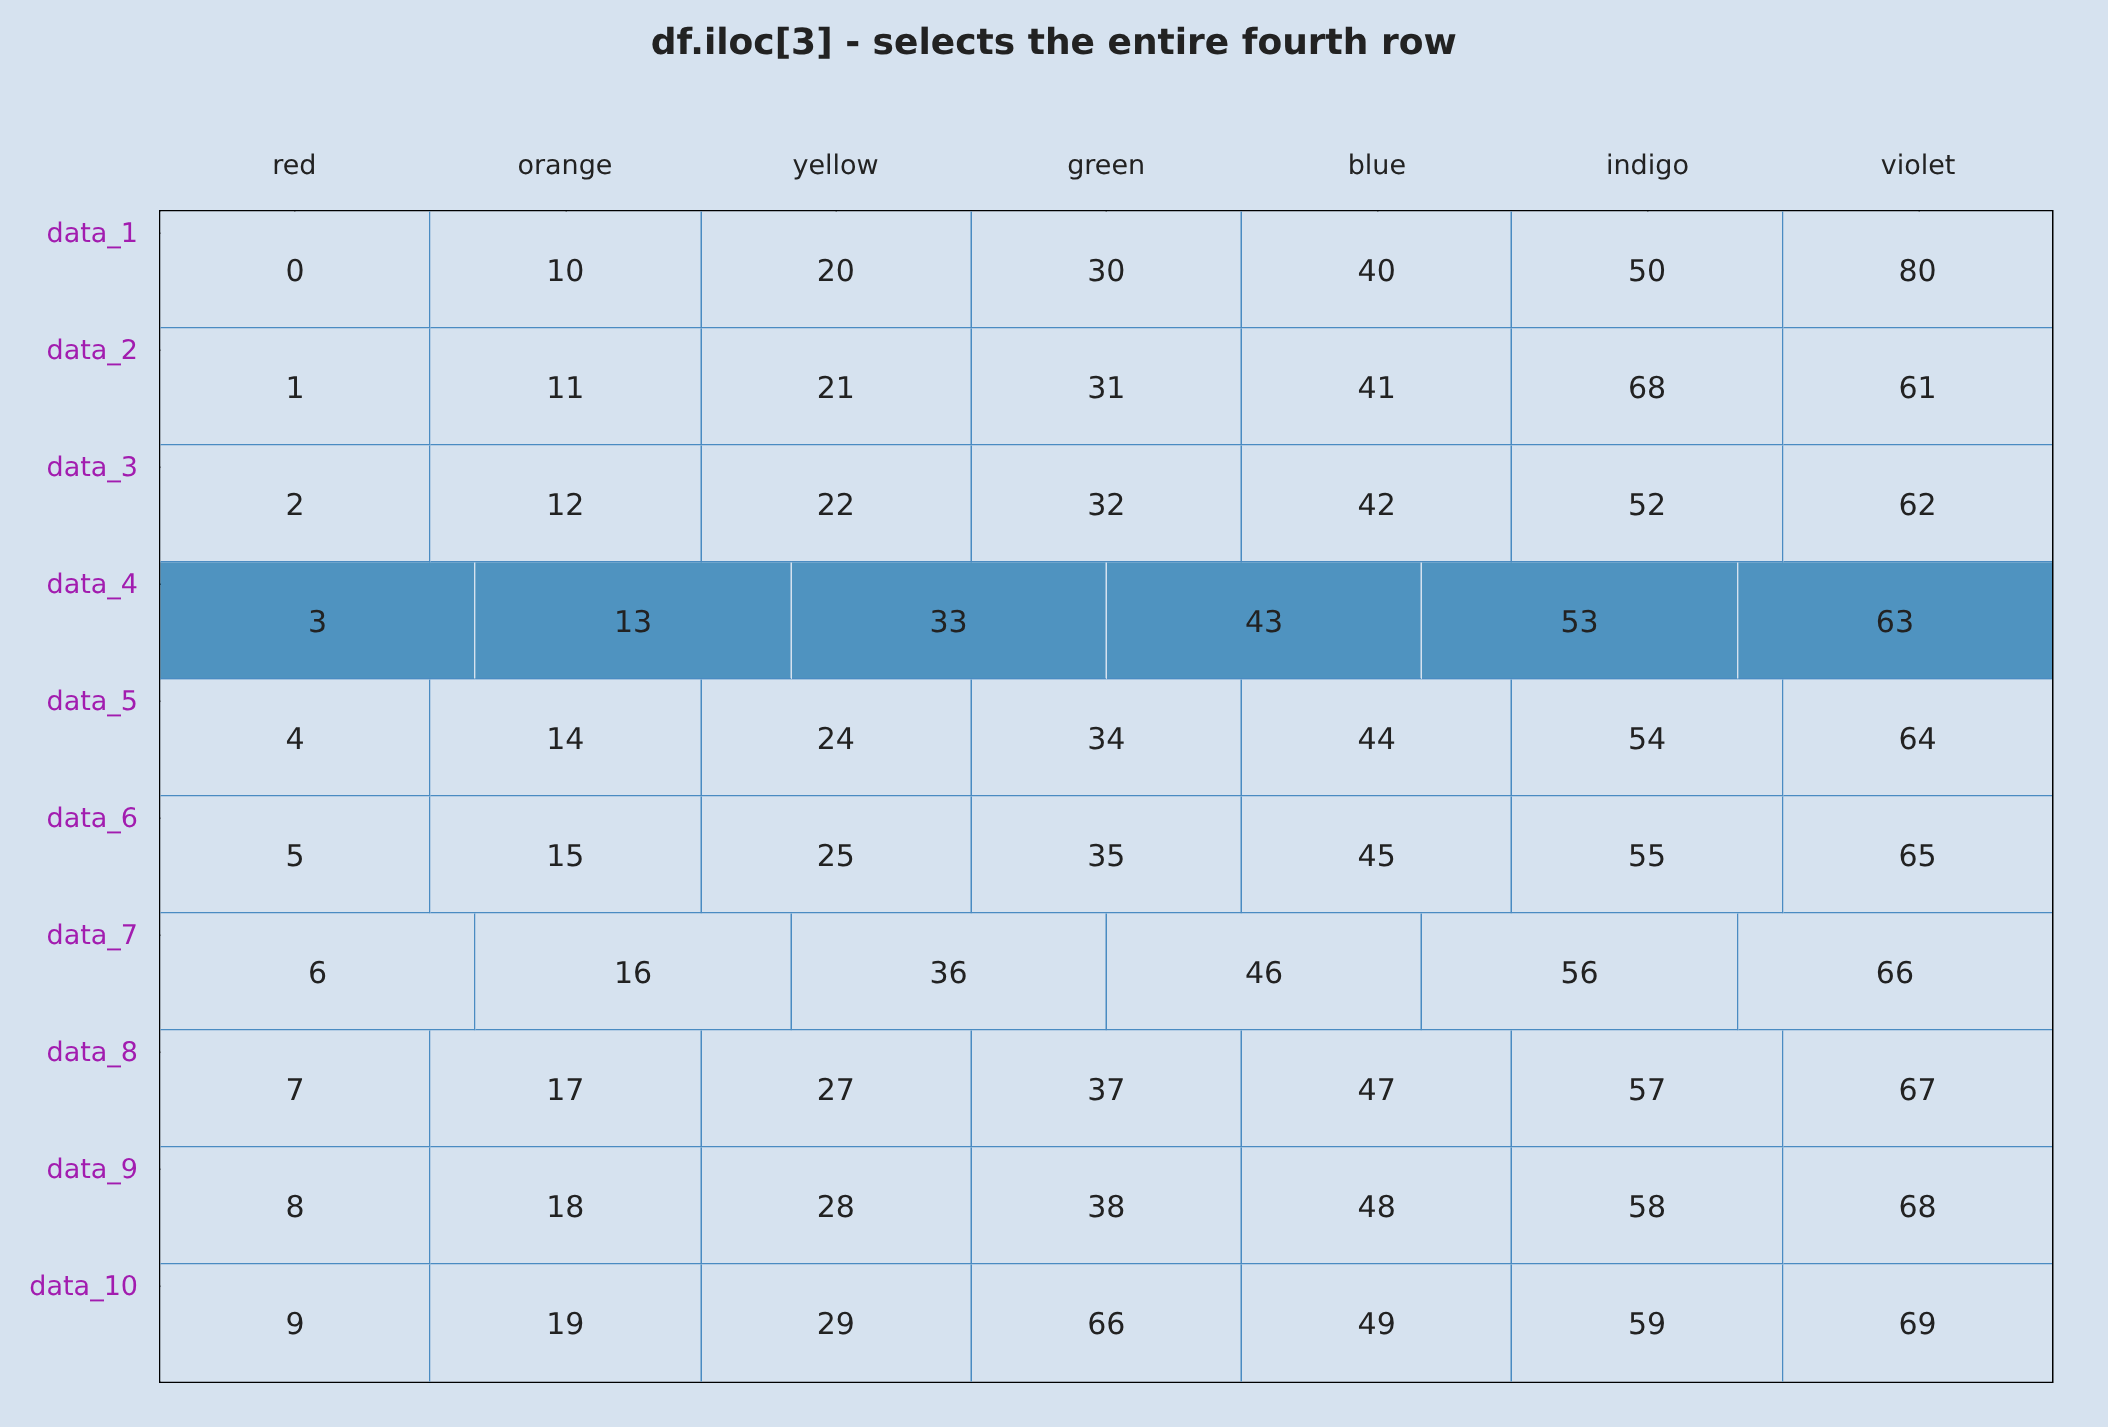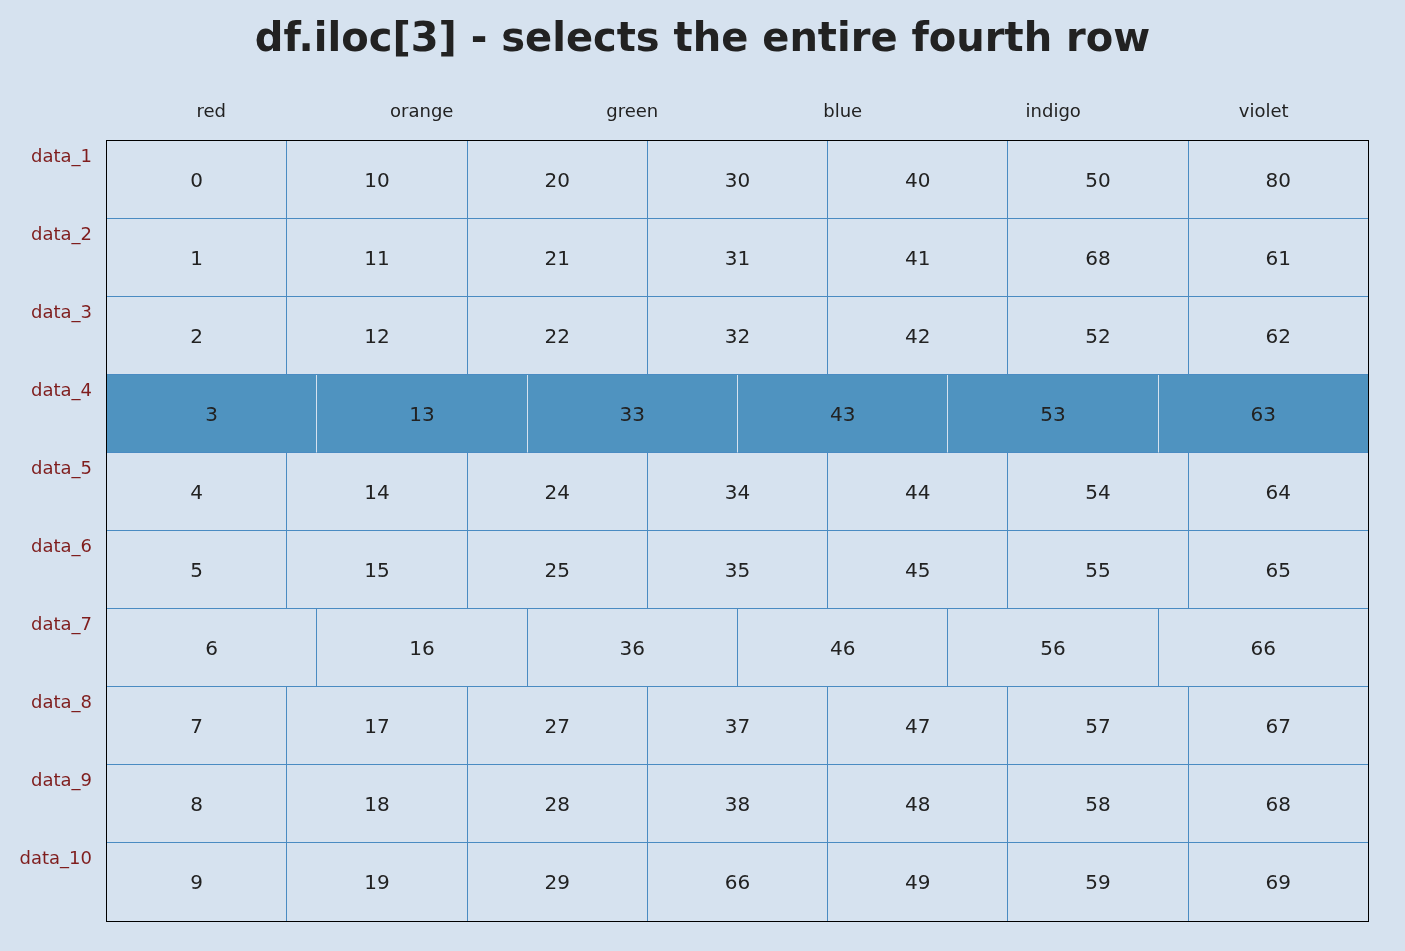--- a/index.html
+++ b/index.html
@@ -12,21 +12,21 @@
       height: 951px;
       overflow: hidden;
       position: relative;
     }
     .title {
       position: absolute;
       top: 14px;
       left: 0;
       right: 0;
       text-align: center;
-      font-size: 40px;
+      font-size: 24px;
       font-weight: 700;
       color: #222;
     }
     .chart-area {
       position: absolute;
       top: 76px;
       left: 0;
       right: 0;
       bottom: 18px;
     }
@@ -87,21 +87,21 @@
       top: 40px;
       width: 106px;
     }
     .row-label {
       height: 78px;
       display: flex;
       align-items: center;
       justify-content: flex-end;
       padding-right: 14px;
       font-size: 18px;
-      color: #7f1d1d;
+      color: #a21caf;
       position: relative;
     }
     .row-label .tick {
       position: absolute;
       right: -6px;
       top: 50%;
       width: 6px;
       height: 1px;
       background: #000;
     }
@@ -109,20 +109,21 @@
 </head>
 <body>
 
 <div class="title">df.iloc[3] - selects the entire fourth row</div>
 
 <div class="chart-area">
 
   <div class="col-header-row">
     <div class="col-header"><span>red</span><span class="tick"></span></div>
     <div class="col-header"><span>orange</span><span class="tick"></span></div>
+    <div class="col-header"><span>yellow</span><span class="tick"></span></div>
     <div class="col-header"><span>green</span><span class="tick"></span></div>
     <div class="col-header"><span>blue</span><span class="tick"></span></div>
     <div class="col-header"><span>indigo</span><span class="tick"></span></div>
     <div class="col-header"><span>violet</span><span class="tick"></span></div>
   </div>
 
   <div class="row-labels">
     <div class="row-label">
         <span>data_1</span>
         <span class="tick"></span>

